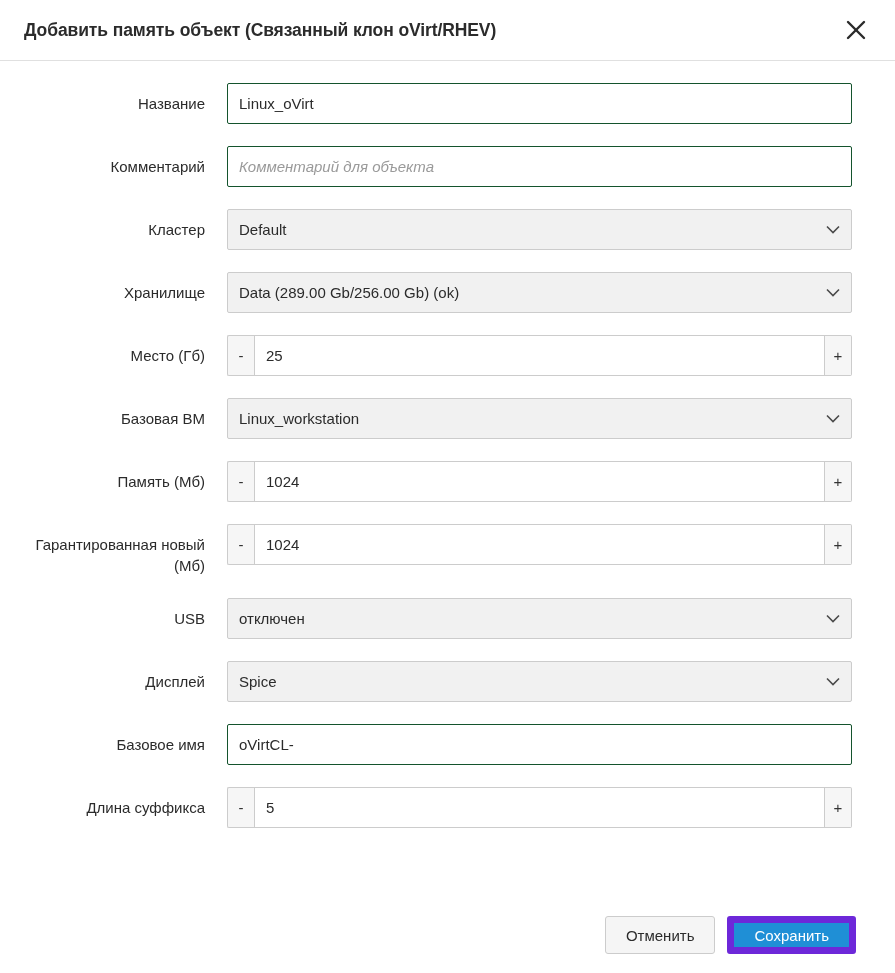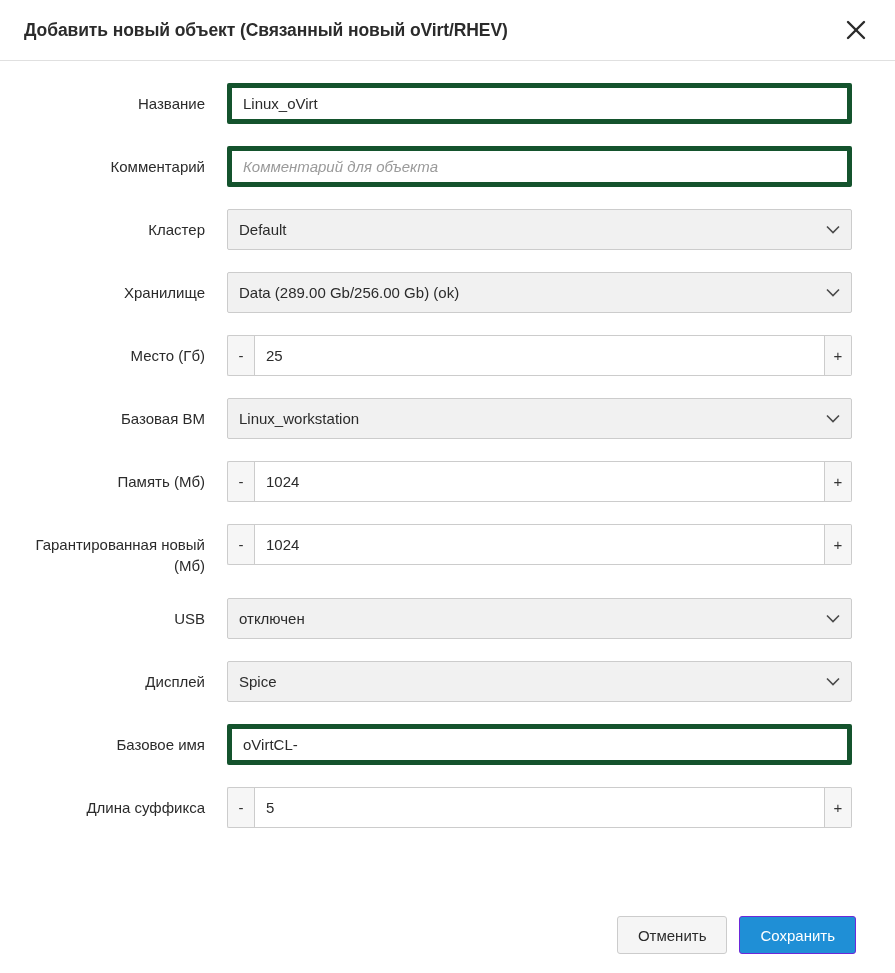--- a/index.html
+++ b/index.html
@@ -71,21 +71,21 @@
   }
   .form-control {
     width: 625px;
     position: relative;
   }
 
   
   .text-input {
     width: 100%;
     height: 41px;
-    border: 5px solid #14532d;
+    border: 1px solid #14532d;
     border-radius: 2px;
     background: #ffffff;
     font-size: 15px;
     color: #2b2b2b;
     padding: 0 11px;
     font-family: "Liberation Sans", sans-serif;
     outline: none;
   }
   .text-input::placeholder {
     color: #9a9a9a;
@@ -184,32 +184,32 @@
     align-items: center;
     justify-content: center;
   }
   .btn-default {
     background: #f5f5f5;
     border: 1px solid #cccccc;
     color: #2b2b2b;
   }
   .btn-primary {
     background: #1f8fd6;
-    border: 1px solid #6d28d9;
+    border: 7px solid #6d28d9;
     color: #ffffff;
   }
   .label-two-line { padding-top: 10px; }
 </style>
 </head>
 <body>
 
 <div class="dialog">
 
   <div class="dialog-header">
-    <div class="dialog-title">Добавить новый объект (Связанный новый oVirt/RHEV)</div>
+    <div class="dialog-title">Добавить память объект (Связанный клон oVirt/RHEV)</div>
     <div class="close-btn">
       <span>
         <svg width="22" height="22" viewBox="0 0 22 22" aria-hidden="true">
           <line x1="3" y1="3" x2="19" y2="19" stroke="#2b2b2b" stroke-width="2.4" stroke-linecap="round"></line>
           <line x1="19" y1="3" x2="3" y2="19" stroke="#2b2b2b" stroke-width="2.4" stroke-linecap="round"></line>
         </svg>
       </span>
     </div>
   </div>
 

